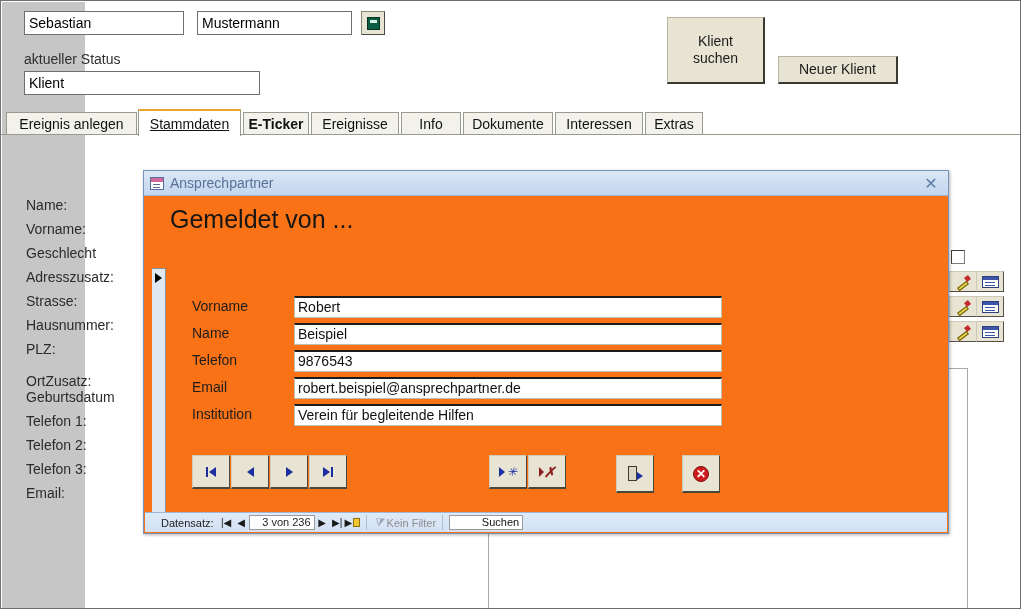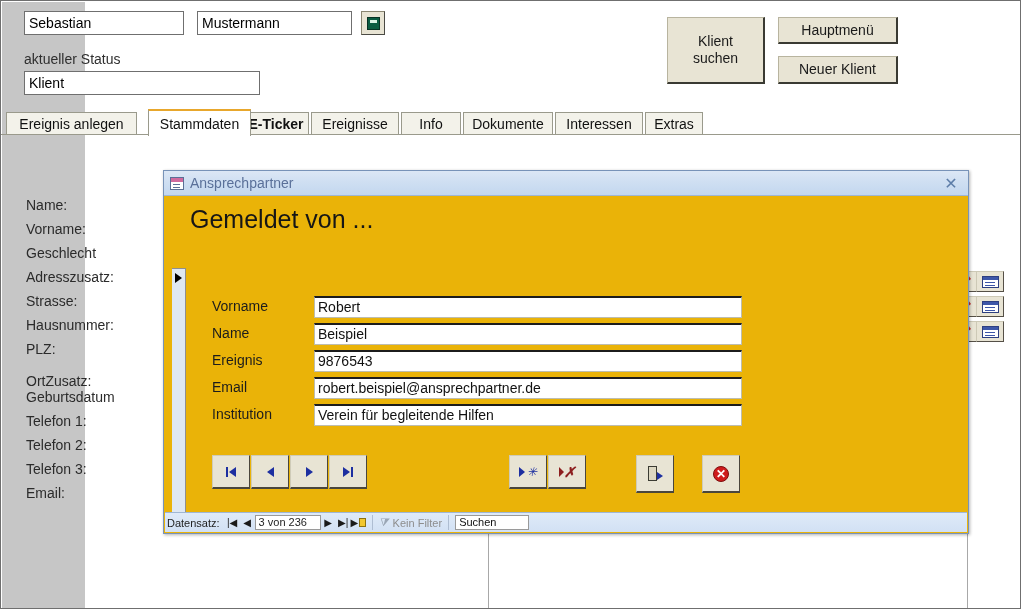--- a/index.html
+++ b/index.html
@@ -230,25 +230,24 @@
     background: #ffffff;
     border: 1px solid #a8a8a8;
     box-sizing: border-box;
   }
 
   
   .dialog {
     position: absolute;
     left: 142px; top: 169px;
     width: 806px; height: 364px;
-    background: #eab308;
+    background: #f97316;
     border: 1px solid #7893b8;
     box-sizing: border-box;
     box-shadow: 1px 1px 3px rgba(0,0,0,.30);
-    margin-left: 20px;
   }
   .dlg-titlebar {
     position: relative;
     height: 25px;
     background: linear-gradient(to bottom, #dce7f5 0%, #cfdff2 45%, #c3d7ef 100%);
     border-bottom: 1px solid #9fb6d4;
     display: flex;
     align-items: center;
     padding: 0 6px;
     box-sizing: border-box;
@@ -401,22 +400,23 @@
   .dlg-statusbar {
     position: absolute;
     left: 1px; bottom: 1px;
     width: 802px; height: 20px;
     background: linear-gradient(to bottom, #dfeaf8 0%, #d2e1f4 100%);
     border-top: 1px solid #9fb6d4;
     display: flex;
     align-items: center;
     font-size: 11px;
     color: #1e1e1e;
-    padding-left: 2px;
-    box-sizing: border-box;
+    padding-left: 16px;
+    box-sizing: border-box;
+    text-align: right;
   }
   .sb-text { margin-right: 5px; white-space: nowrap; }
   .sb-nav {
     width: 15px; height: 16px;
     display: flex; align-items: center; justify-content: center;
     color: #1a1a1a; font-size: 10px;
     cursor: default;
   }
   .sb-recbox {
     background: #ffffff;
@@ -480,26 +480,25 @@
 
   <div class="status-label">aktueller Status</div>
   <div class="txtfield" id="field-status">Klient</div>
 
   <div class="btn3d" id="btn-klient-suchen">
     <span>
       <span>Klient</span><br>
       <span>suchen</span>
     </span>
   </div>
-  <div class="btn3d" id="btn-hauptmenue">Hauptmenü</div>
   <div class="btn3d" id="btn-neuer-klient">Neuer Klient</div>
 
   <div class="tabstrip">
     <div class="tab" style="left:5px;   width:131px;">Ereignis anlegen</div>
-    <div class="tab active" style="left:147px; width:103px;">Stammdaten</div>
+    <div class="tab active" style="left:137px; width:103px;text-decoration:underline;">Stammdaten</div>
     <div class="tab" style="left:242px; width:66px;font-weight:bold;">E-Ticker</div>
     <div class="tab" style="left:310px; width:88px;">Ereignisse</div>
     <div class="tab" style="left:400px; width:60px;">Info</div>
     <div class="tab" style="left:462px; width:90px;">Dokumente</div>
     <div class="tab" style="left:554px; width:88px;">Interessen</div>
     <div class="tab" style="left:644px; width:58px;">Extras</div>
   </div>
 
   <div class="side-label" style="top:196px;">Name:</div>
   <div class="side-label" style="top:220px;">Vorname:</div>
@@ -556,21 +555,21 @@
 
     <div class="form-row" style="top:125px;">
       <span class="form-label">Vorname</span>
       <div class="form-input">Robert</div>
     </div>
     <div class="form-row" style="top:152px;">
       <span class="form-label">Name</span>
       <div class="form-input">Beispiel</div>
     </div>
     <div class="form-row" style="top:179px;">
-      <span class="form-label">Ereignis</span>
+      <span class="form-label">Telefon</span>
       <div class="form-input">9876543</div>
     </div>
     <div class="form-row" style="top:206px;">
       <span class="form-label">Email</span>
       <div class="form-input">robert.beispiel@ansprechpartner.de</div>
     </div>
     <div class="form-row" style="top:233px;">
       <span class="form-label">Institution</span>
       <div class="form-input">Verein für begleitende Hilfen</div>
     </div>

